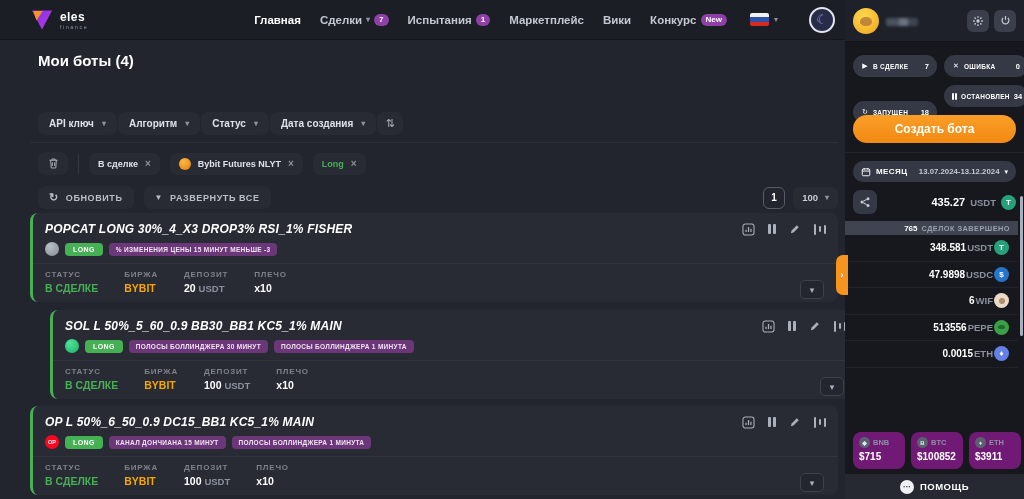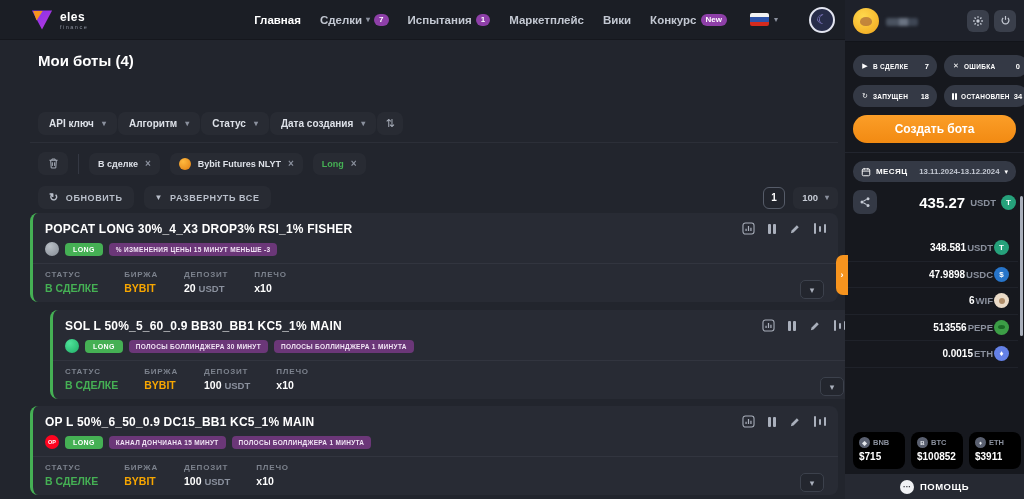--- a/index.html
+++ b/index.html
@@ -62,21 +62,21 @@
   .act-btn .ic { font-size:11px; }
   .pager { margin-left:auto; display:flex; gap:8px; align-items:center; }
   .page-btn { width:22px; height:22px; border:1.5px solid #565c69; border-radius:6px; display:flex;
     align-items:center; justify-content:center; font-size:10px; font-weight:700; cursor:pointer; }
   .psize-btn { height:22px; background:#282b33; border-radius:6px; display:flex; align-items:center;
     gap:7px; padding:0 9px; font-size:9.5px; font-weight:700; color:#c7ccd6; cursor:pointer; }
 
   
   .bot-card { position:absolute; left:30px; width:808px; height:89px; background:#282b34;
     border-radius:8px; border-left:3px solid var(--c-green,#45b054); padding:9px 12px 0 12px; cursor:pointer; }
-  .card-top { display:flex; align-items:flex-start; }
+  .card-top { display:flex; align-items:center;font-style:italic; }
   .card-title { font-size:12px; font-weight:800; letter-spacing:.2px; }
   .card-actions { margin-left:auto; display:flex; gap:13px; color:#aab0bc; align-items:center; }
   .icon-btn { cursor:pointer; display:flex; align-items:center; }
   .pause-ic { display:inline-flex; gap:2.5px; }
   .pause-ic i { width:2.5px; height:10px; background:currentColor; border-radius:1px; }
   .eq-ic { display:inline-flex; gap:2.5px; align-items:center; }
   .eq-ic i { width:2.5px; background:currentColor; border-radius:1px; }
   .eq-ic i:nth-child(1){height:11px;} .eq-ic i:nth-child(2){height:6px;} .eq-ic i:nth-child(3){height:9px;}
   .card-tags { display:flex; align-items:center; gap:6px; margin-top:6px; }
   .coin { width:14px; height:14px; border-radius:50%; display:flex; align-items:center;
@@ -128,40 +128,40 @@
     font-size:12px; font-weight:800; font-family:inherit; cursor:pointer; }
   .side-sep { position:absolute; left:0; top:152px; width:179px; height:1px; background:#22252e; }
   .month-pill { position:absolute; left:8px; top:161px; width:163px; height:21px; background:#343945;
     border-radius:10px; display:flex; align-items:center; padding:0 8px; gap:5px; cursor:pointer; }
   .month-pill .m { font-size:8px; font-weight:800; letter-spacing:.4px; }
   .month-pill .range { margin-left:auto; font-size:7.8px; font-weight:600; color:#c3c8d2; }
   .month-pill .nav-caret { font-size:7px; }
   .profit-row { position:absolute; left:8px; top:190px; width:163px; display:flex; align-items:center; }
   .share-btn { width:24px; height:24px; background:#343945; border-radius:7px; display:flex;
     align-items:center; justify-content:center; color:#c7ccd6; cursor:pointer; }
-  .profit-val { margin-left:auto; font-size:15px; font-weight:800; }
+  .profit-val { margin-left:auto; font-size:11px; font-weight:800; }
   .profit-cur { font-size:9.5px; font-weight:700; color:#8b919e; margin:0 5px; }
   .coin-s { width:15px; height:15px; border-radius:50%; display:flex; align-items:center;
     justify-content:center; font-size:8px; font-weight:800; color:#fff; }
   .c-usdt { background:var(--c-usdt,#26a17b); } .c-usdc { background:var(--c-usdc,#2775ca); }
   .c-wif { background:var(--c-wif,#eadbc8); } .c-pepe { background:var(--c-pepe,#3c9e46); }
   .c-eth { background:var(--c-eth,#6481e7); }
   .c-wif::after { content:""; width:6px; height:6px; border-radius:50%; background:#b08e6a; }
   .c-pepe::after { content:""; width:7px; height:4px; border-radius:50%; background:#1d6b28; }
   .done-bar { position:absolute; left:0; top:221px; width:173px; height:14px; background:#3f4450;
     display:flex; align-items:center; justify-content:flex-end; padding-right:8px; gap:4px; }
   .done-bar .v { font-size:8px; font-weight:800; }
   .done-bar .l { font-size:7.3px; font-weight:700; letter-spacing:.5px; color:#9aa0ad; }
   .bal-list { position:absolute; left:0; top:235px; width:173px; }
   .bal-row { height:26.5px; display:flex; align-items:center; justify-content:flex-end; gap:1px;
     padding-right:9px; border-bottom:1px solid #1f222a; }
   .bal-row .v { font-size:10px; font-weight:800; }
   .bal-row .c { font-size:9.5px; font-weight:700; color:#8b919e; }
   .tickers { position:absolute; left:8px; top:432px; display:flex; gap:6px; }
-  .ticker { width:52px; height:37px; background:#000000; border-radius:8px; padding:5px 6px; }
+  .ticker { width:52px; height:37px; background:#701a75; border-radius:8px; padding:5px 6px; }
   .ticker .trow { display:flex; align-items:center; gap:3px; }
   .tcoin { width:11px; height:11px; border-radius:50%; background:#5a6070; color:#e4e7ec;
     font-size:6px; font-weight:800; display:flex; align-items:center; justify-content:center; }
   .ticker .sym { font-size:7.5px; font-weight:800; color:#8b919e; }
   .ticker .price { font-size:10px; font-weight:800; margin-top:3px; }
   .help-bar { position:absolute; left:0; top:474px; width:179px; height:25px; background:#262932;
     display:flex; align-items:center; justify-content:center; gap:6px; cursor:pointer; }
   .chat-ic { width:14px; height:14px; border-radius:50%; background:#f0f1f4; color:#2a2d36;
     font-size:8px; font-weight:800; display:flex; align-items:center; justify-content:center; line-height:0; }
   .help-bar .t { font-size:9.5px; font-weight:800; letter-spacing:.5px; }
@@ -508,21 +508,21 @@
     <span class="stat-chip" style="left:8px;top:55px;">
         <span class="stat-ic">▶</span>
         <span class="lbl">В СДЕЛКЕ</span>
         <span class="num">7</span>
       </span>
     <span class="stat-chip" style="left:99px;top:55px;">
         <span class="stat-ic">✕</span>
         <span class="lbl">ОШИБКА</span>
         <span class="num">0</span>
       </span>
-    <span class="stat-chip" style="left:8px;top:85px;">
+    <span class="stat-chip" style="left:8px;top:101px;">
         <span class="stat-ic">↻</span>
         <span class="lbl">ЗАПУЩЕН</span>
         <span class="num">18</span>
       </span>
     <span class="stat-chip" style="left:99px;top:85px;">
         <span class="pause2">
           <i></i>
           <i></i>
         </span>
         <span class="lbl">ОСТАНОВЛЕН</span>
@@ -533,40 +533,44 @@
     <div class="side-sep"></div>
 
     <div class="month-pill">
       <span>
           <svg viewBox="0 0 16 16" width="10" height="10">
             <rect x="2" y="3" width="12" height="11" rx="2" stroke="#fff" fill="none" stroke-width="1.5"></rect>
             <path d="M2 6.5h12M5 1.5v3M11 1.5v3" stroke="#fff" stroke-width="1.5"></path>
           </svg>
         </span>
       <span class="m">МЕСЯЦ</span>
-      <span class="range">13.11.2024-13.12.2024</span>
+      <span class="range">13.07.2024-13.12.2024</span>
       <span class="nav-caret" style="color:#fff;">▾</span>
     </div>
 
     <div class="profit-row">
       <span class="share-btn">
           <span>
             <svg viewBox="0 0 16 16" width="12" height="12">
               <circle cx="12" cy="3.5" r="2" fill="currentColor"></circle>
               <circle cx="4" cy="8" r="2" fill="currentColor"></circle>
               <circle cx="12" cy="12.5" r="2" fill="currentColor"></circle>
               <path d="M5.8 7L10.2 4.5M5.8 9l4.4 2.5" stroke="currentColor" stroke-width="1.4"></path>
             </svg>
           </span>
         </span>
       <span class="profit-val">435.27</span>
       <span class="profit-cur">USDT</span>
       <span class="coin-s c-usdt">T</span>
     </div>
 
+    <div class="done-bar">
+      <span class="v">765</span>
+      <span class="l">СДЕЛОК ЗАВЕРШЕНО</span>
+    </div>
 
     <div class="bal-list">
       <div class="bal-row">
           <span class="v">348.581</span>
           <span class="c">USDT</span>
           <span class="coin-s c-usdt">T</span>
         </div>
       <div class="bal-row">
           <span class="v">47.9898</span>
           <span class="c">USDC</span>

